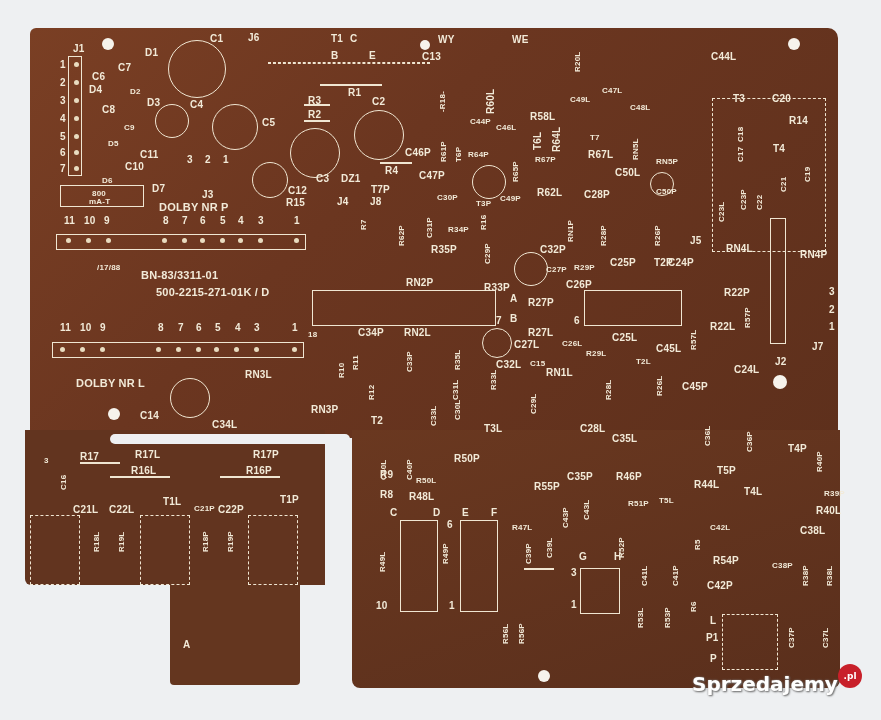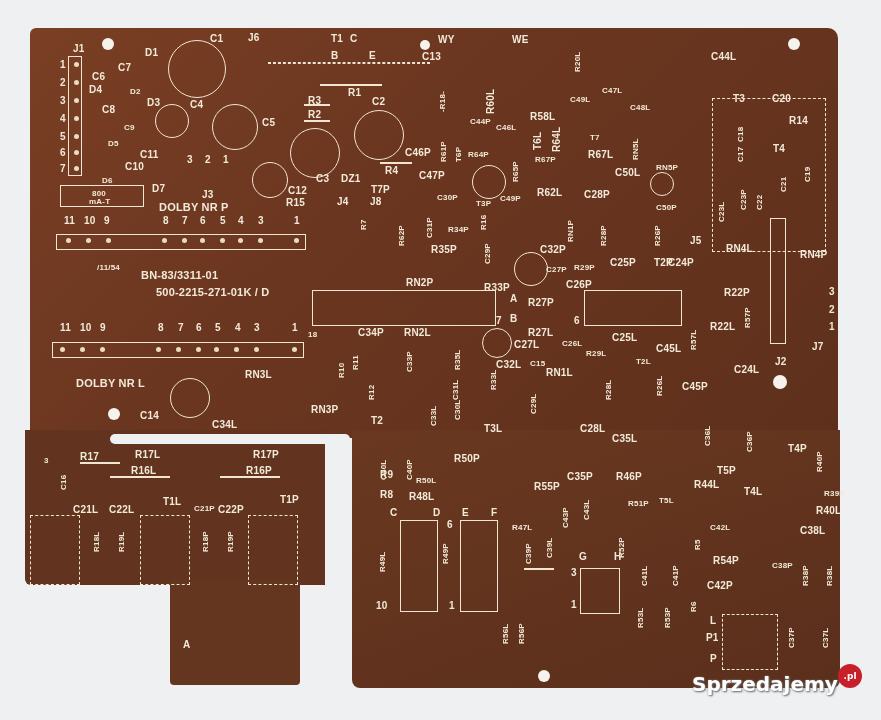--- a/index.html
+++ b/index.html
@@ -147,21 +147,21 @@
 <span class="lbl" style="left:84px;top:216px">10</span>
 <span class="lbl" style="left:104px;top:216px">9</span>
 <span class="lbl" style="left:163px;top:216px">8</span>
 <span class="lbl" style="left:182px;top:216px">7</span>
 <span class="lbl" style="left:200px;top:216px">6</span>
 <span class="lbl" style="left:220px;top:216px">5</span>
 <span class="lbl" style="left:238px;top:216px">4</span>
 <span class="lbl" style="left:258px;top:216px">3</span>
 <span class="lbl" style="left:294px;top:216px">1</span>
 
-<span class="lbl sm" style="left:97px;top:264px">/11/54</span>
+<span class="lbl sm" style="left:97px;top:264px">/17/88</span>
 <span class="lbl lg" style="left:141px;top:270px">BN-83/3311-01</span>
 <span class="lbl lg" style="left:156px;top:287px">500-2215-271-01K / D</span>
 
 <span class="lbl" style="left:60px;top:323px">11</span>
 <span class="lbl" style="left:80px;top:323px">10</span>
 <span class="lbl" style="left:100px;top:323px">9</span>
 <span class="lbl" style="left:158px;top:323px">8</span>
 <span class="lbl" style="left:178px;top:323px">7</span>
 <span class="lbl" style="left:196px;top:323px">6</span>
 <span class="lbl" style="left:215px;top:323px">5</span>
@@ -239,24 +239,24 @@
 <span class="lbl" style="left:654px;top:258px">T2P</span>
 <span class="lbl" style="left:668px;top:258px">C24P</span>
 <span class="lbl" style="left:574px;top:316px">6</span>
 
 <span class="lbl" style="left:711px;top:52px">C44L</span>
 <span class="lbl sm" style="left:602px;top:87px">C47L</span>
 <span class="lbl sm" style="left:630px;top:104px">C48L</span>
 <span class="lbl sm" style="left:590px;top:134px">T7</span>
 <span class="lbl" style="left:588px;top:150px">R67L</span>
 <span class="lbl sm v" style="left:632px;top:160px">RN5L</span>
-<span class="lbl sm" style="left:656px;top:164px">RN5P</span>
+<span class="lbl sm" style="left:656px;top:158px">RN5P</span>
 <span class="lbl" style="left:615px;top:168px">C50L</span>
 <span class="lbl" style="left:584px;top:190px">C28P</span>
-<span class="lbl sm" style="left:656px;top:204px">C50P</span>
+<span class="lbl sm" style="left:656px;top:188px">C50P</span>
 <span class="lbl" style="left:690px;top:236px">J5</span>
 <span class="lbl" style="left:733px;top:94px">T3</span>
 <span class="lbl" style="left:772px;top:94px">C20</span>
 <span class="lbl" style="left:789px;top:116px">R14</span>
 <span class="lbl sm v" style="left:737px;top:142px">C18</span>
 <span class="lbl sm v" style="left:737px;top:162px">C17</span>
 <span class="lbl" style="left:773px;top:144px">T4</span>
 <span class="lbl sm v" style="left:780px;top:192px">C21</span>
 <span class="lbl sm v" style="left:804px;top:182px">C19</span>
 <span class="lbl sm v" style="left:718px;top:222px">C23L</span>

